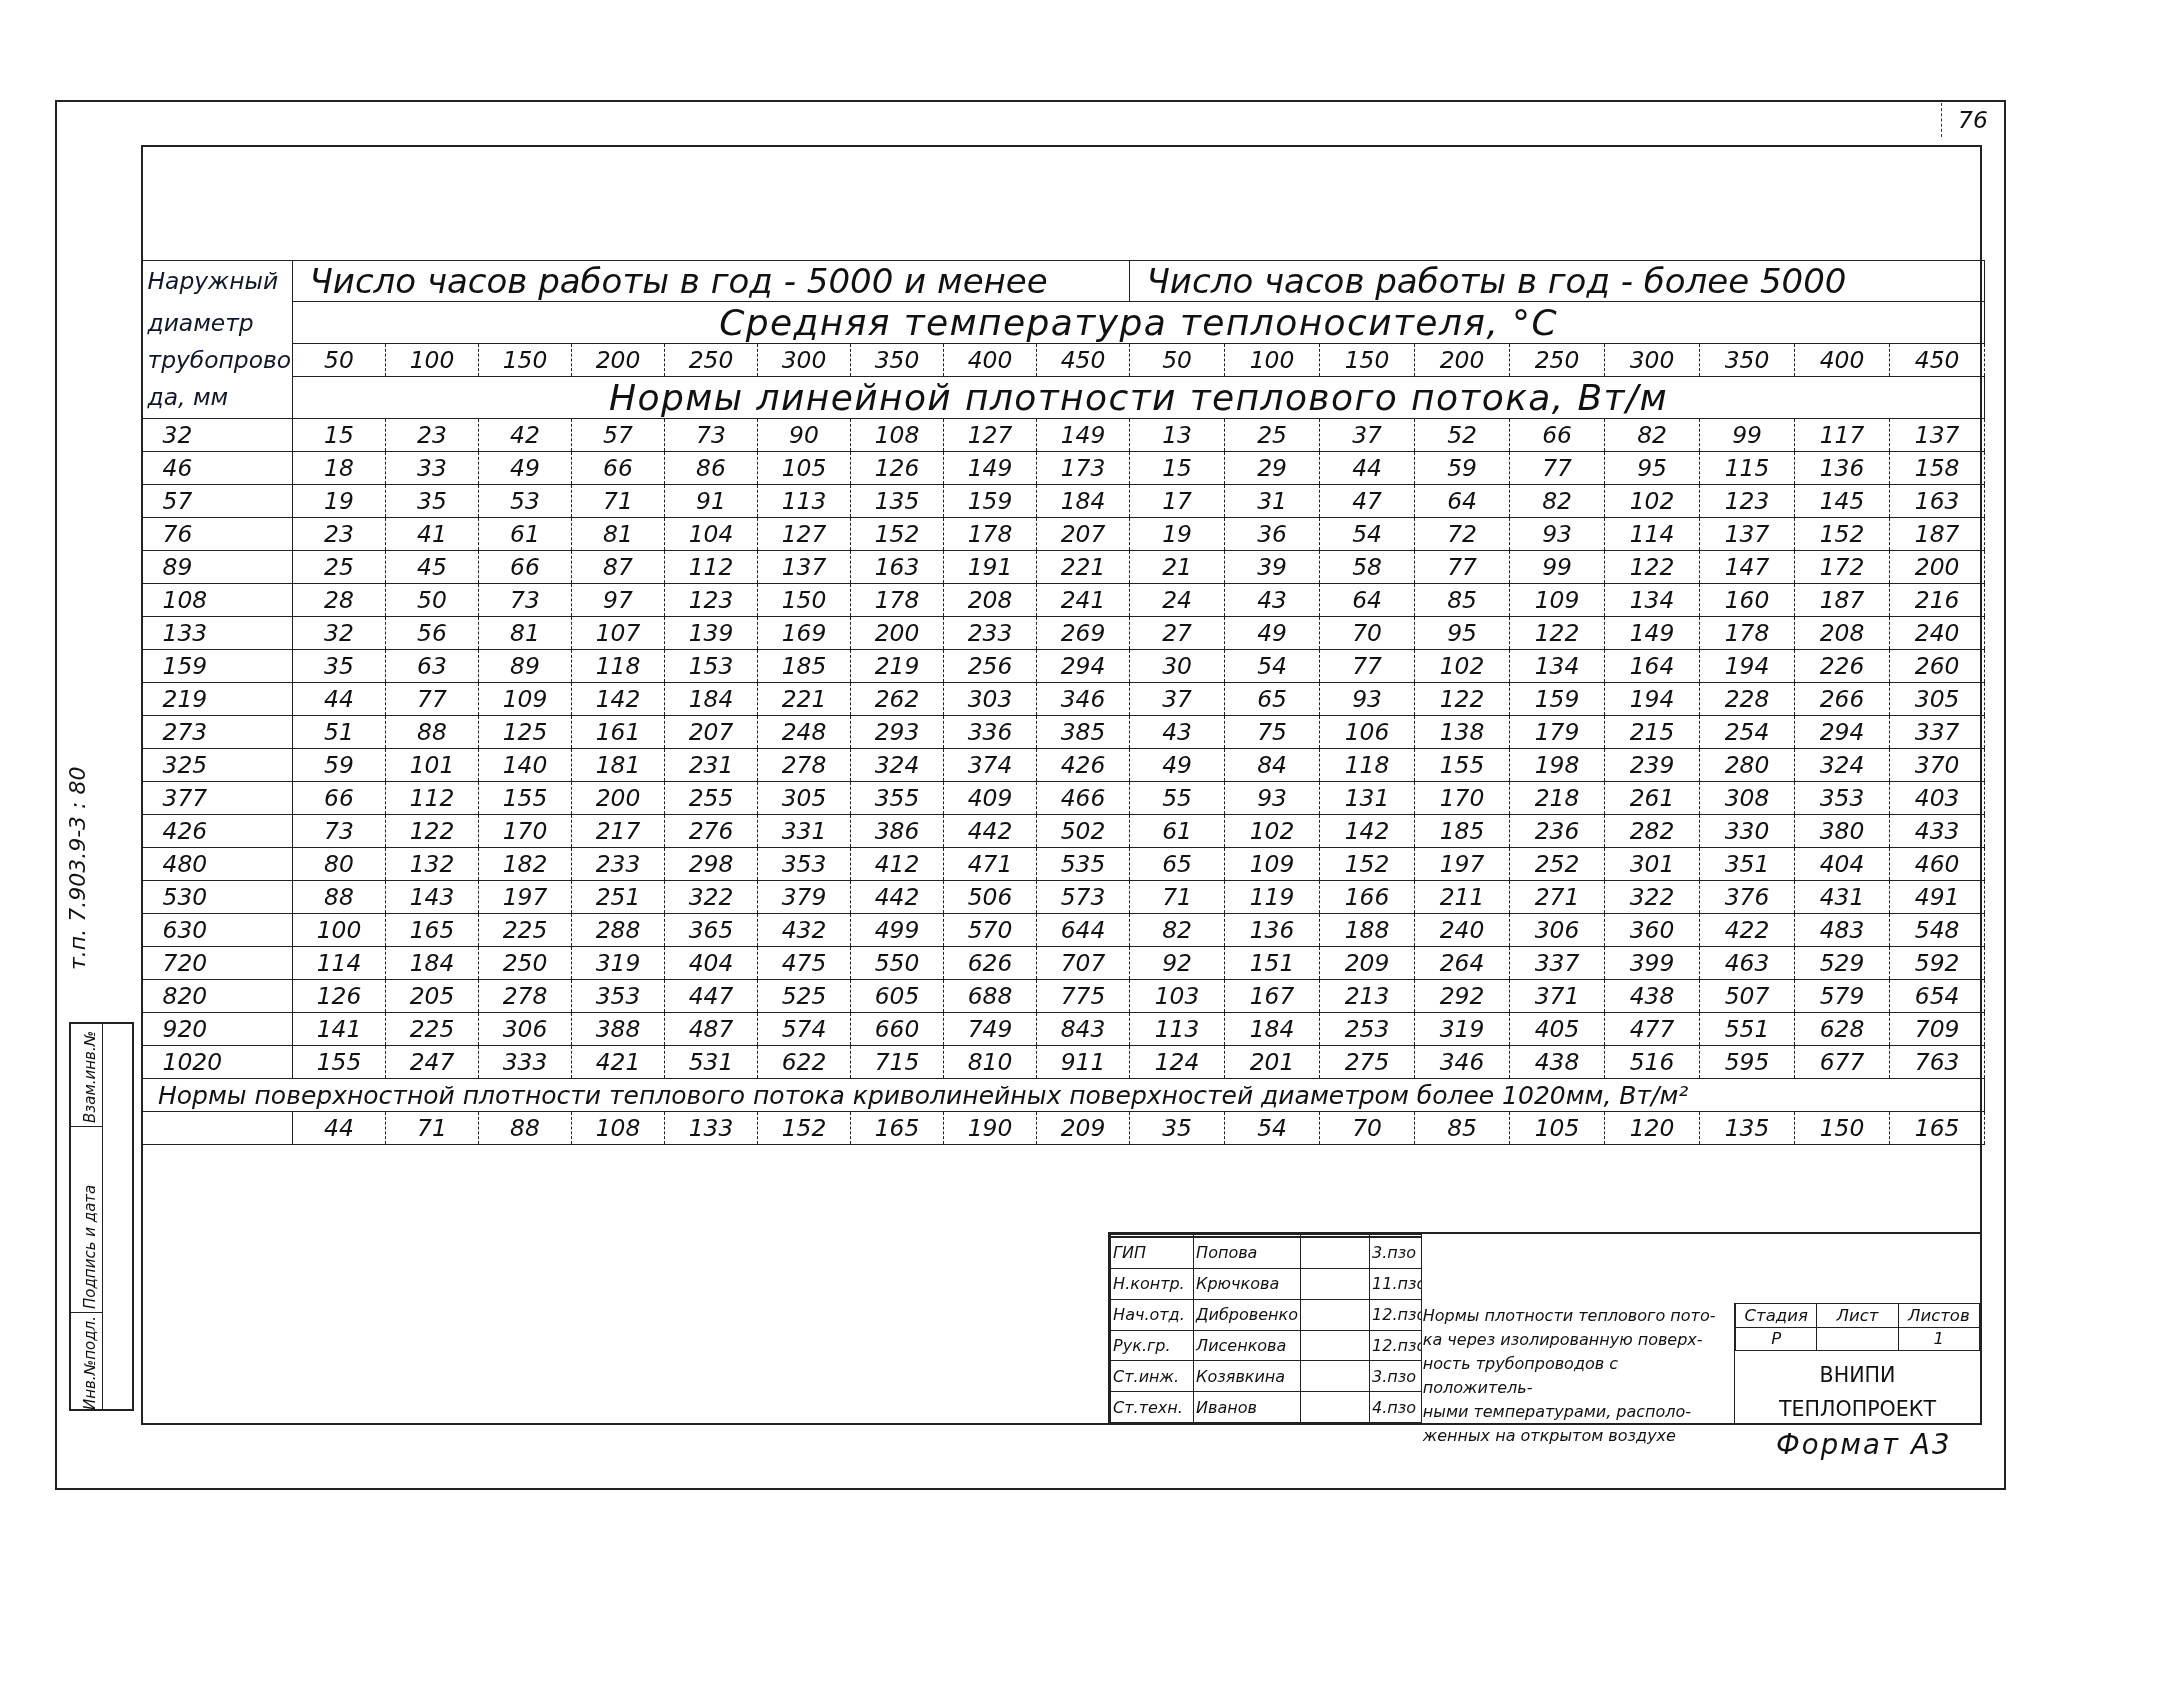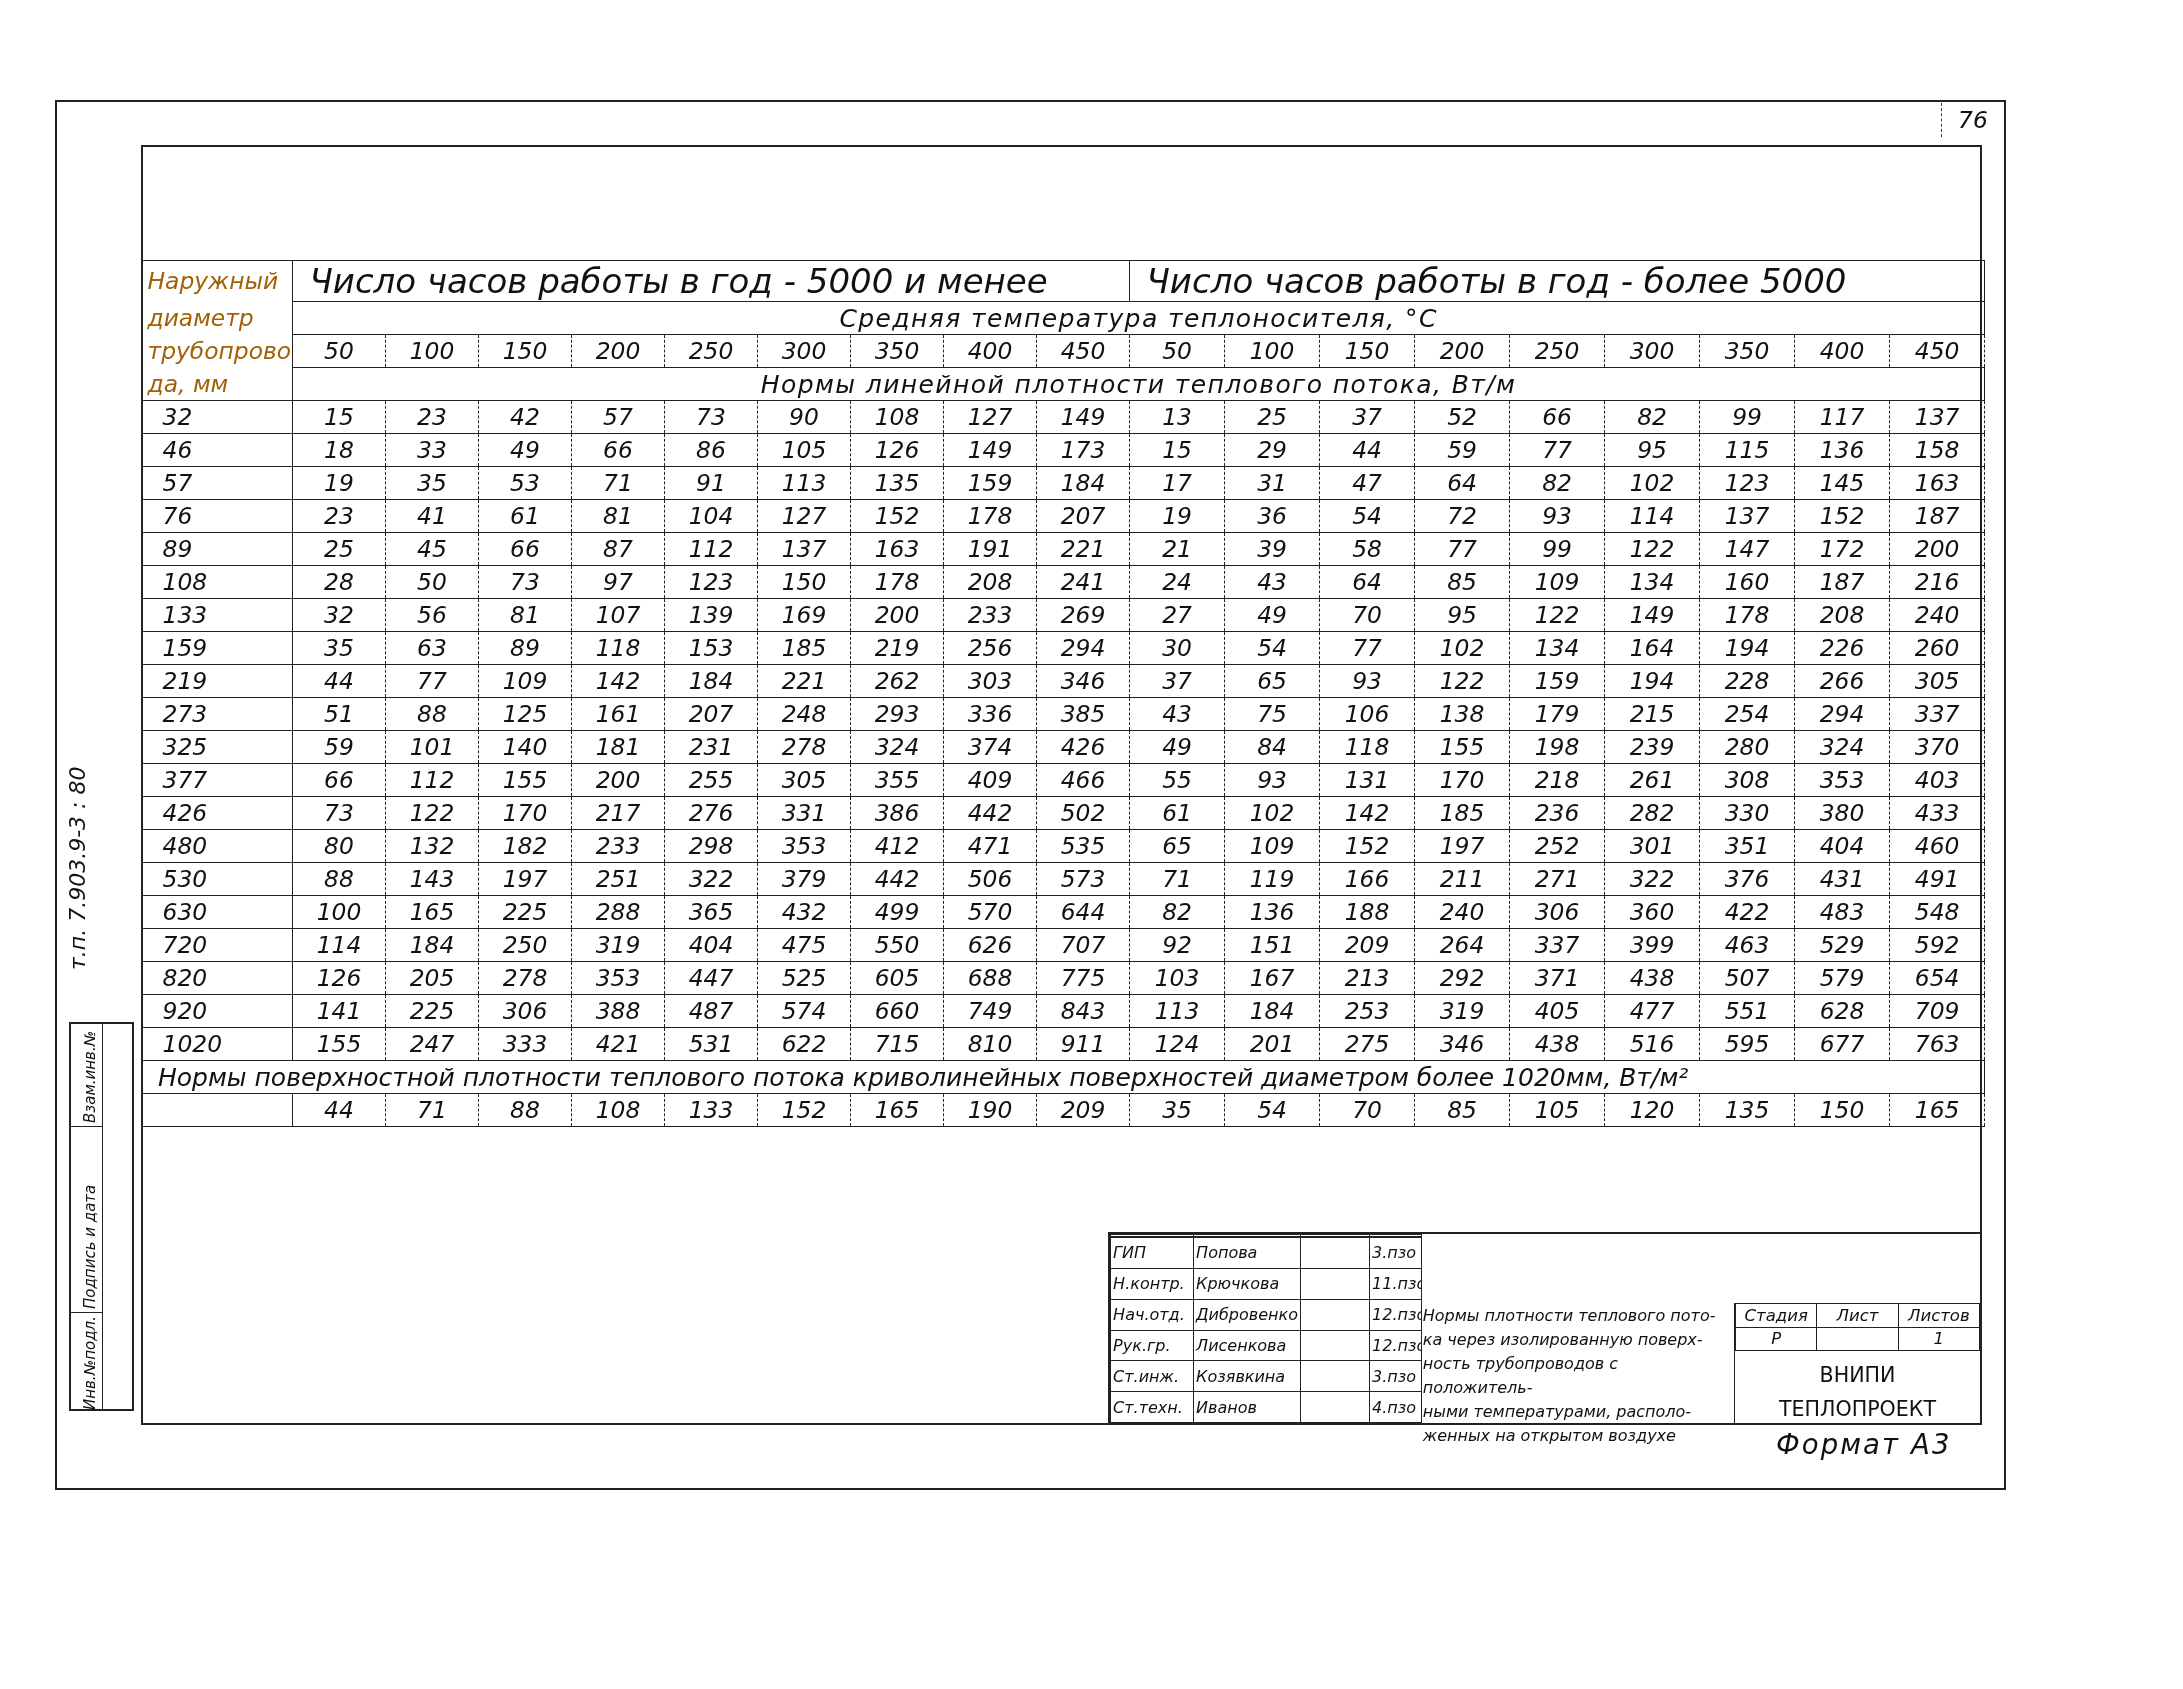--- a/index.html
+++ b/index.html
@@ -1,29 +1,29 @@
 <!DOCTYPE html>
 <html style="font-size:11px"><head>
 <meta charset="utf-8">
 <style>
   html, body { margin:0; padding:0; background:#fff; }
   body { width:2183px; height:1690px; position:relative; overflow:hidden;
          font-family:"DejaVu Sans", sans-serif; color:#111; }
   .frame { position:absolute; border:2.1px solid #222; box-sizing:border-box; }
-  .hw { font-style:italic; font-family:"DejaVu Sans", sans-serif; color:#a16207; }
+  .hw { font-style:italic; font-family:"DejaVu Sans", sans-serif; color:#0f172a; }
   table.norms { position:absolute; left:141px; top:260px; width:1841px;
                 border-collapse:collapse; table-layout:fixed; }
   table.norms td { border:1.4px solid #222; text-align:center; vertical-align:middle;
                    font-style:italic; font-size:23.4px; height:32px; padding:0; overflow:hidden;
                    white-space:nowrap; }
   table.norms td.dash { border-left-style:dashed; border-right-style:dashed; }
   table.norms td.lefthead { text-align:left; padding-left:5.5px; font-size:23.4px; border-bottom:none; border-top:none; }
   table.norms td.lefthead.first { border-top:1.4px solid #222; }
   table.norms td.span-title { text-align:left; padding-left:16.5px; font-size:34px; }
-  table.norms td.span-mid { font-size:25px; letter-spacing:1.4px; }
+  table.norms td.span-mid { font-size:36px; letter-spacing:1.4px; }
   table.norms td.rowhead { text-align:left; padding-left:20.6px; }
   table.norms td.surface-title { font-size:25px; text-align:left; padding-left:16px; }
   .page-num { position:absolute; left:1941px; top:103px; width:62px; height:34px;
               border-left:1.4px dashed #333; font-size:23.4px; font-style:italic; text-align:center; line-height:34px; }
   .top-band { position:absolute; left:141px; top:145px; width:1841px; height:117px;
               border:2.1px solid #222; border-bottom:none; box-sizing:border-box; }
   .side-text { position:absolute; left:65px; top:743px; transform-origin:left top;
                transform:rotate(-90deg) translate(-227px,0); font-size:22px; font-style:italic; white-space:nowrap; }
   .stamp { position:absolute; left:69px; top:1022px; width:65px; height:389px; border:2.1px solid #222; box-sizing:border-box; }
   .stamp .cell { position:absolute; left:0; width:31px; border-bottom:1.4px solid #222; box-sizing:border-box; }

